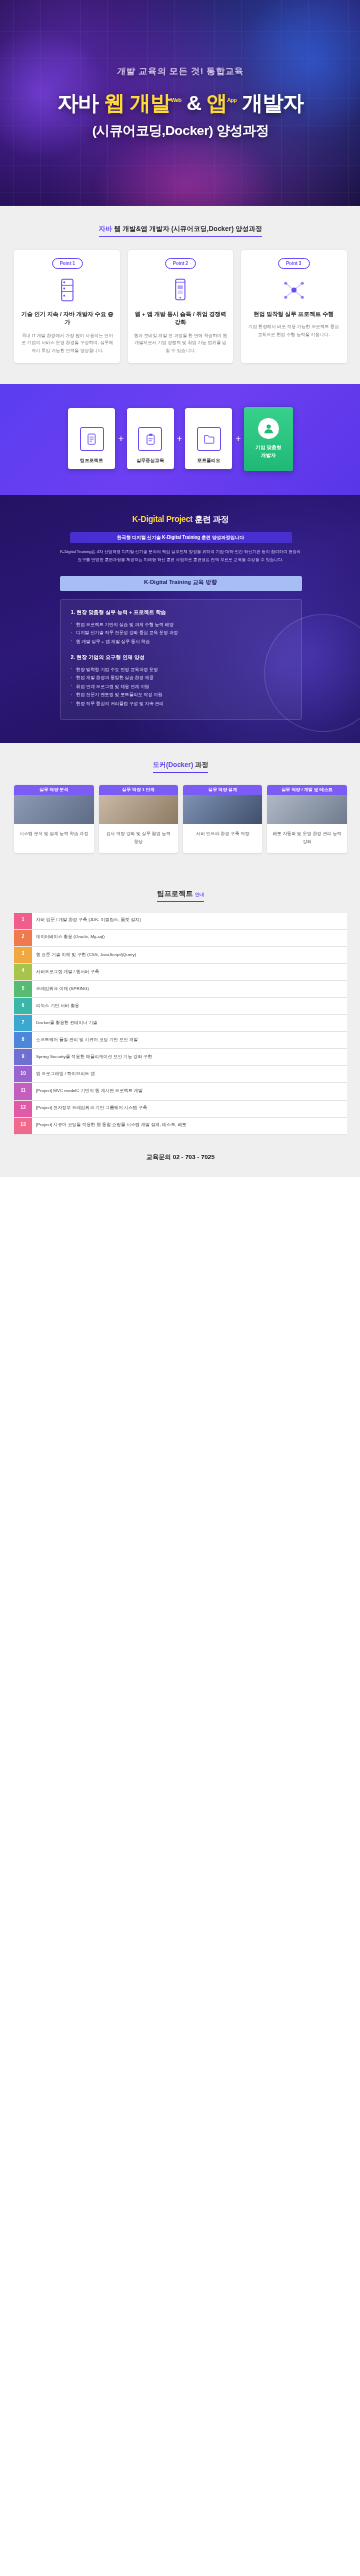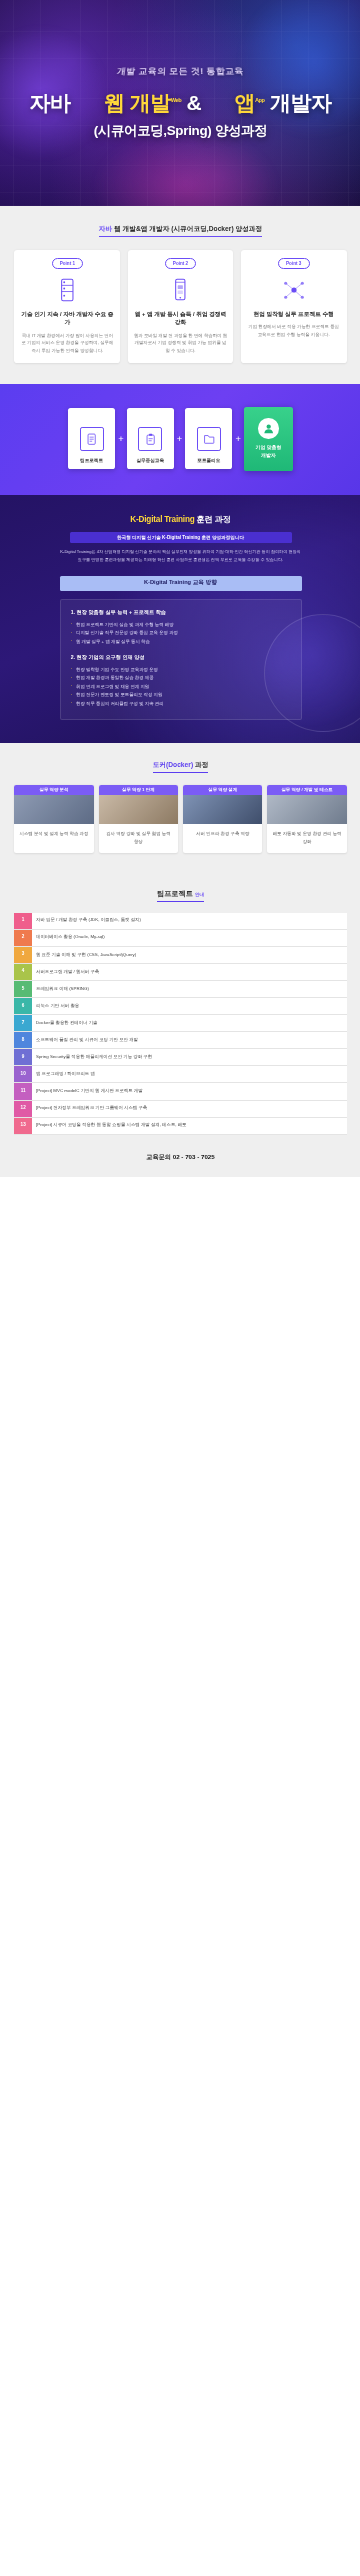--- a/index.html
+++ b/index.html
@@ -56,21 +56,21 @@
     color: #e9dcff; opacity: .92;
     margin-bottom: 13.4px;
     transform: perspective(155px) rotateX(18deg);
     text-shadow: 0 1px 4.1px rgba(0,0,0,.5);
   }
   .hero-title-1 {
     font-size: 21px; font-weight: 800; color: #ffffff;
     letter-spacing: -0.5px; line-height: 1.18;
     text-shadow: 0 1.5px 7.2px rgba(0,0,0,.55);
   }
-  .hero-title-1 .hl { color: #ffd83a; margin-left: 28px; }
+  .hero-title-1 .hl { color: #ffd83a; }
   .hero-title-2 {
     margin-top: 6.2px;
     font-size: 13.4px; font-weight: 800; color: #ffffff;
     letter-spacing: -0.3px;
     text-shadow: 0 1.5px 7.2px rgba(0,0,0,.55);
   }
   .hero-sup {
     font-size: 5.7px; vertical-align: super; color: #ffd83a; font-weight: 700;
   }
 
@@ -268,21 +268,21 @@
     <div class="glow-c"></div>
     <div class="hero-inner">
       <div class="hero-kicker">개발 교육의 모든 것! 통합교육</div>
       <div class="hero-title-1">
         <span>자바</span>
         <span class="hl">웹 개발</span><span class="hero-sup">Web</span>
         <span>&amp;</span>
         <span class="hl">앱</span><span class="hero-sup">App</span>
         <span>개발자</span>
       </div>
-      <div class="hero-title-2">(시큐어코딩,Spring) 양성과정</div>
+      <div class="hero-title-2">(시큐어코딩,Docker) 양성과정</div>
     </div>
   </section>
 
   <section class="sec gray-sec">
     <div class="sec-title-bar">
       <span class="st">
         <span class="accent">자바</span><span> 웹 개발&amp;앱 개발자 (시큐어코딩,Docker) 양성과정</span>
       </span>
     </div>
     <div class="card-row">
@@ -397,21 +397,21 @@
         </div>
       </div>
 
     </div>
   </section>
 
   <section class="kdt-sec">
     <div class="globe"></div>
     <div class="kdt-head">
       <div class="t1">
-        <span class="y">K-Digital Training</span><span> 훈련 과정</span>
+        <span class="y">K-Digital Project</span><span> 훈련 과정</span>
       </div>
     </div>
     <div class="kdt-sub">한국형 디지털 신기술 K-Digital Training 훈련 양성과정입니다</div>
     <p class="kdt-para">K-Digital Training은 4차 산업혁명 디지털 신기술 분야의 핵심 실무인재 양성을 위하여 기업·대학·민간 혁신기관 등이 참여하여 현장의 요구를 반영한 훈련과정을 제공하는 미래형 혁신 훈련 사업으로 훈련생은 전액 무료로 교육을 수강할 수 있습니다.</p>
     <div class="kdt-bar">K-Digital Training 교육 방향</div>
 
     <div class="kdt-body">
       <div class="kdt-h">1. 현장 맞춤형 실무 능력 + 프로젝트 학습</div>
       <ul class="kdt-list">
         <li>현업 프로젝트 기반의 실습 및 과제 수행 능력 배양</li>

